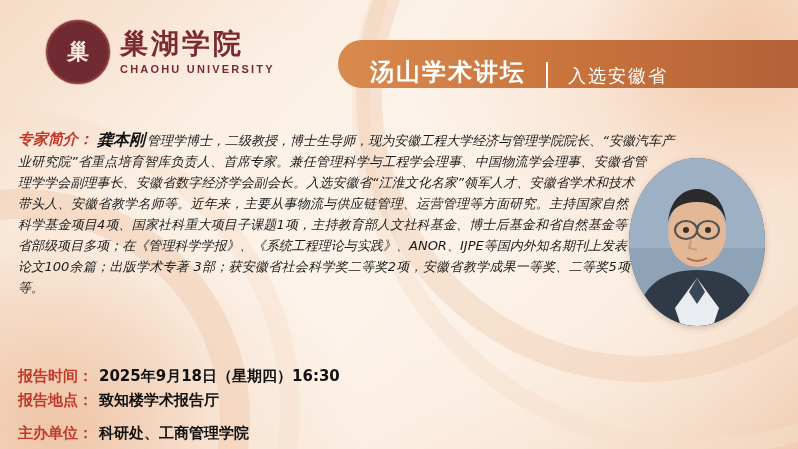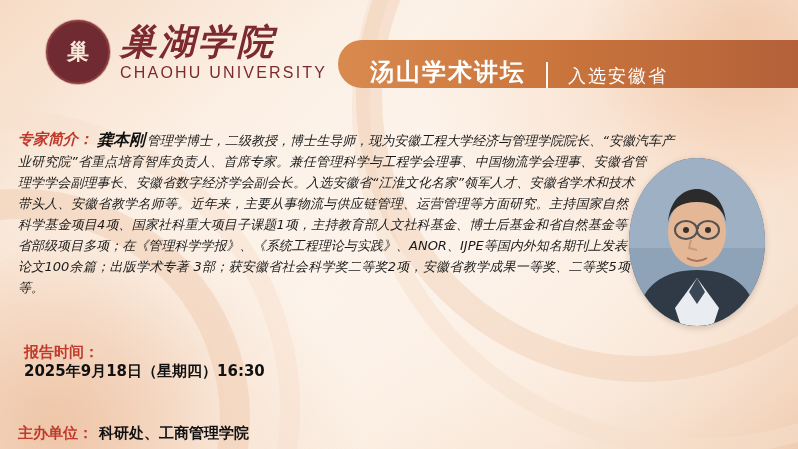--- a/index.html
+++ b/index.html
@@ -74,30 +74,29 @@
     font-weight: bold;
     font-family: "DejaVu Serif", serif;
     box-shadow: 0 0 0 1px rgba(110,40,48,0.25);
   }
   .logo-text {
     margin-left: 10px;
     line-height: 1;
   }
   .logo-cn {
     font-family: "DejaVu Serif", serif;
-    font-size: 36px;
+    font-size: 28px;
     font-weight: bold;
     color: #7d2a2f;
     letter-spacing: 3px;
-    font-style: italic;
   }
   .logo-en {
     margin-top: 6px;
-    font-size: 16px;
-    font-weight: normal;
+    font-size: 11px;
+    font-weight: bold;
     letter-spacing: 2.2px;
     color: #7d2a2f;
   }
   .title-band {
     position: absolute;
     left: 338px; top: 40px;
     width: 468px; height: 48px;
     background: linear-gradient(90deg, #d98a4e 0%, #c9743c 48%, #b3603a 100%);
     display: flex;
     align-items: flex-end;
@@ -185,24 +184,23 @@
   .bio {
     color: #1a1a1a;
     font-size: 13px;
     line-height: 1.62;
     text-align: justify;
     font-family: "DejaVu Sans", sans-serif;
   }
 
   .row-time {
     position: absolute;
-    left: 18px; top: 343px;
+    left: 18px; top: 367px;
     display: flex;
     align-items: baseline;
-    flex-direction: column;
   }
   .row-place {
     position: absolute;
     left: 18px; top: 391px;
     display: flex;
     align-items: baseline;
   }
   .row-host {
     position: absolute;
     left: 18px; top: 424px;
@@ -275,19 +273,23 @@
     <span class="expert-label">专家简介：</span>
     <span class="expert-name">龚本刚</span>
     <div class="bio">管理学博士，二级教授，博士生导师，现为安徽工程大学经济与管理学院院长、“安徽汽车产业研究院”省重点培育智库负责人、首席专家。兼任管理科学与工程学会理事、中国物流学会理事、安徽省管理学学会副理事长、安徽省数字经济学会副会长。入选安徽省“江淮文化名家”领军人才、安徽省学术和技术带头人、安徽省教学名师等。近年来，主要从事物流与供应链管理、运营管理等方面研究。主持国家自然科学基金项目4项、国家社科重大项目子课题1项，主持教育部人文社科基金、博士后基金和省自然基金等省部级项目多项；在《管理科学学报》、《系统工程理论与实践》、ANOR、IJPE等国内外知名期刊上发表论文100余篇；出版学术专著 3部；获安徽省社会科学奖二等奖2项，安徽省教学成果一等奖、二等奖5项等。</div>
   </div>
 
   <div class="row-time">
     <span class="label">报告时间：</span>
     <span class="value-dark">2025年9月18日（星期四）16:30</span>
   </div>
 
+  <div class="row-place">
+    <span class="label">报告地点：</span>
+    <span class="value-dark">致知楼学术报告厅</span>
+  </div>
 
   <div class="row-host">
     <span class="label">主办单位：</span>
     <span class="value-dark">科研处、工商管理学院</span>
   </div>
 
 </div>
 
 </body></html>

